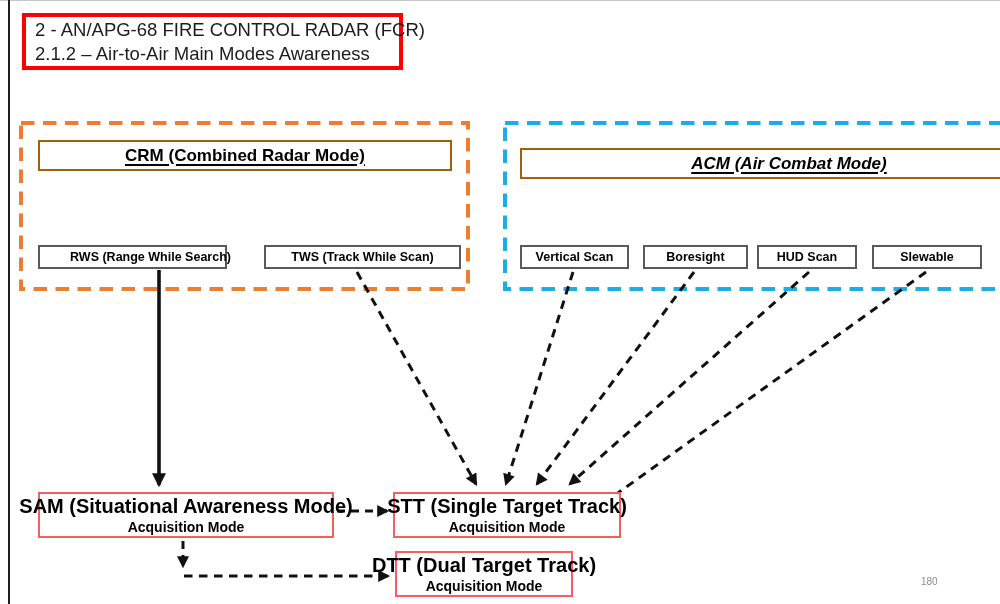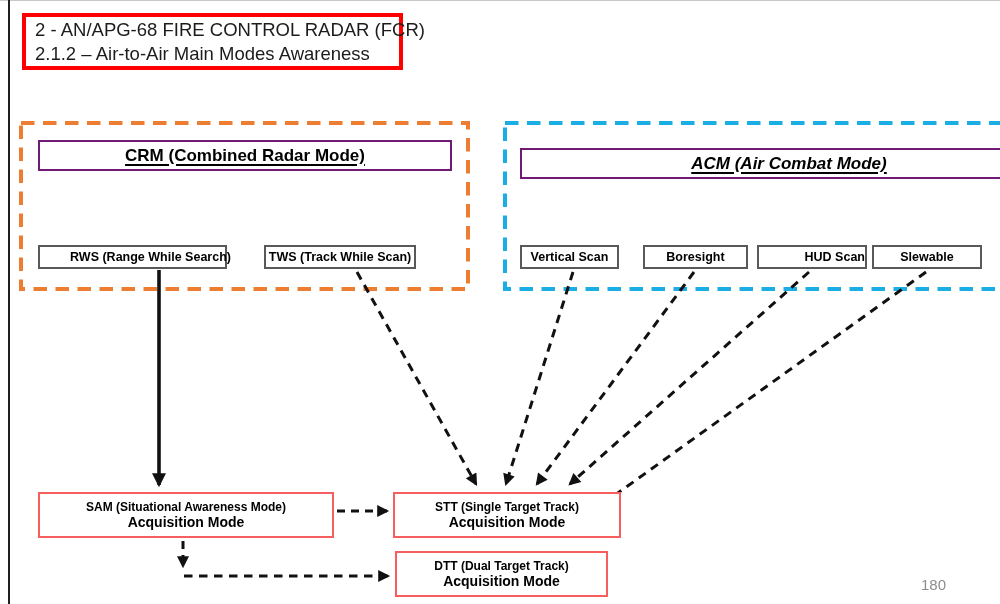--- a/index.html
+++ b/index.html
@@ -12,40 +12,40 @@
   .left-rule{left:8px;top:0;width:2px;height:604px;background:#1f1f1f;}
   .top-rule{left:0;top:0;width:1000px;height:1px;background:#c9c9c9;}
   
   .title-box{
     left:22px;top:13px;width:381px;height:57px;border:4px solid #fe0000;
     background:#fff;padding:1px 9px;display:flex;flex-direction:column;justify-content:center;
   }
   .title-line{font-size:18.5px;line-height:24px;color:#1c1c1c;white-space:nowrap;}
   
   .hdr-box{
-    height:31px;border:2px solid #701a75;background:#fff;display:flex;
+    height:31px;border:2px solid #a16207;background:#fff;display:flex;
     align-items:center;justify-content:center;
   }
   .hdr-box span{
     font-weight:bold;font-size:17px;text-decoration:underline;
     text-underline-offset:3px;text-decoration-thickness:2px;color:#000;
   }
   .mode-box{
     height:24px;border:2px solid #595959;background:#fff;display:flex;
     align-items:center;justify-content:center;
   }
   .mode-box span{font-weight:bold;font-size:12.5px;color:#000;white-space:nowrap;}
   
   .track-box{
     border:2px solid #f75e5e;background:#fff;display:flex;flex-direction:column;
     align-items:center;justify-content:center;line-height:1.18;
   }
-  .track-title{font-weight:bold;font-size:12px;color:#000;white-space:nowrap;}
+  .track-title{font-weight:bold;font-size:20px;color:#000;white-space:nowrap;}
   .track-sub{font-weight:bold;font-size:14px;color:#000;white-space:nowrap;}
-  .page-num{left:921px;top:576px;font-size:15px;color:#8d8d8d;}
+  .page-num{left:921px;top:576px;font-size:10px;color:#8d8d8d;}
   svg.overlay{position:absolute;left:0;top:0;pointer-events:none;}
 </style>
 </head>
 <body>
 
 <div id="canvas">
 
   <div class="abs top-rule"></div>
   <div class="abs left-rule"></div>
 
@@ -85,48 +85,48 @@
     <line x1="183" y1="541" x2="183" y2="566" stroke="#111" stroke-width="3" stroke-dasharray="8 6" marker-end="url(#ah)"></line>
     <line x1="184" y1="576" x2="388" y2="576" stroke="#111" stroke-width="3" stroke-dasharray="8.5 6.5" marker-end="url(#ah)"></line>
   </svg>
 
   <div class="abs hdr-box" style="left:38px;top:140px;width:414px;">
     <span>CRM (Combined Radar Mode)</span>
   </div>
   <div class="abs mode-box" style="left:38px;top:245px;width:189px;padding-left:36px;">
     <span>RWS (Range While Search)</span>
   </div>
-  <div class="abs mode-box" style="left:264px;top:245px;width:152px;">
+  <div class="abs mode-box" style="left:264px;top:245px;width:197px;">
     <span>TWS (Track While Scan)</span>
   </div>
 
   <div class="abs hdr-box" style="left:520px;top:148px;width:538px;font-style:italic;">
     <span>ACM (Air Combat Mode)</span>
   </div>
-  <div class="abs mode-box" style="left:520px;top:245px;width:99px;text-align:right;">
+  <div class="abs mode-box" style="left:520px;top:245px;width:109px;text-align:right;">
     <span>Vertical Scan</span>
   </div>
   <div class="abs mode-box" style="left:643px;top:245px;width:105px;">
     <span>Boresight</span>
   </div>
-  <div class="abs mode-box" style="left:757px;top:245px;width:110px;justify-content:flex-end;">
+  <div class="abs mode-box" style="left:757px;top:245px;width:100px;">
     <span>HUD Scan</span>
   </div>
   <div class="abs mode-box" style="left:872px;top:245px;width:110px;justify-content:center;">
     <span>Slewable</span>
   </div>
 
   <div class="abs track-box" style="left:38px;top:492px;width:296px;height:46px;">
     <div class="track-title">SAM (Situational Awareness Mode)</div>
     <div class="track-sub">Acquisition Mode</div>
   </div>
   <div class="abs track-box" style="left:393px;top:492px;width:228px;height:46px;">
     <div class="track-title">STT (Single Target Track)</div>
     <div class="track-sub">Acquisition Mode</div>
   </div>
-  <div class="abs track-box" style="left:395px;top:551px;width:213px;height:46px;">
+  <div class="abs track-box" style="left:395px;top:551px;width:178px;height:46px;">
     <div class="track-title">DTT (Dual Target Track)</div>
     <div class="track-sub">Acquisition Mode</div>
   </div>
 
   <div class="abs page-num">180</div>
 
 </div>
 
 </body></html>

